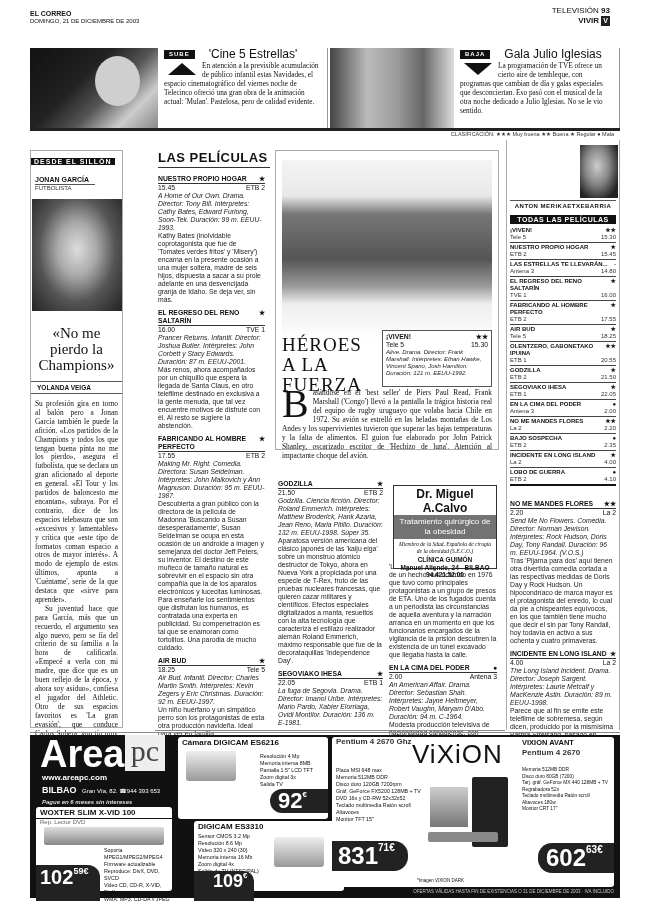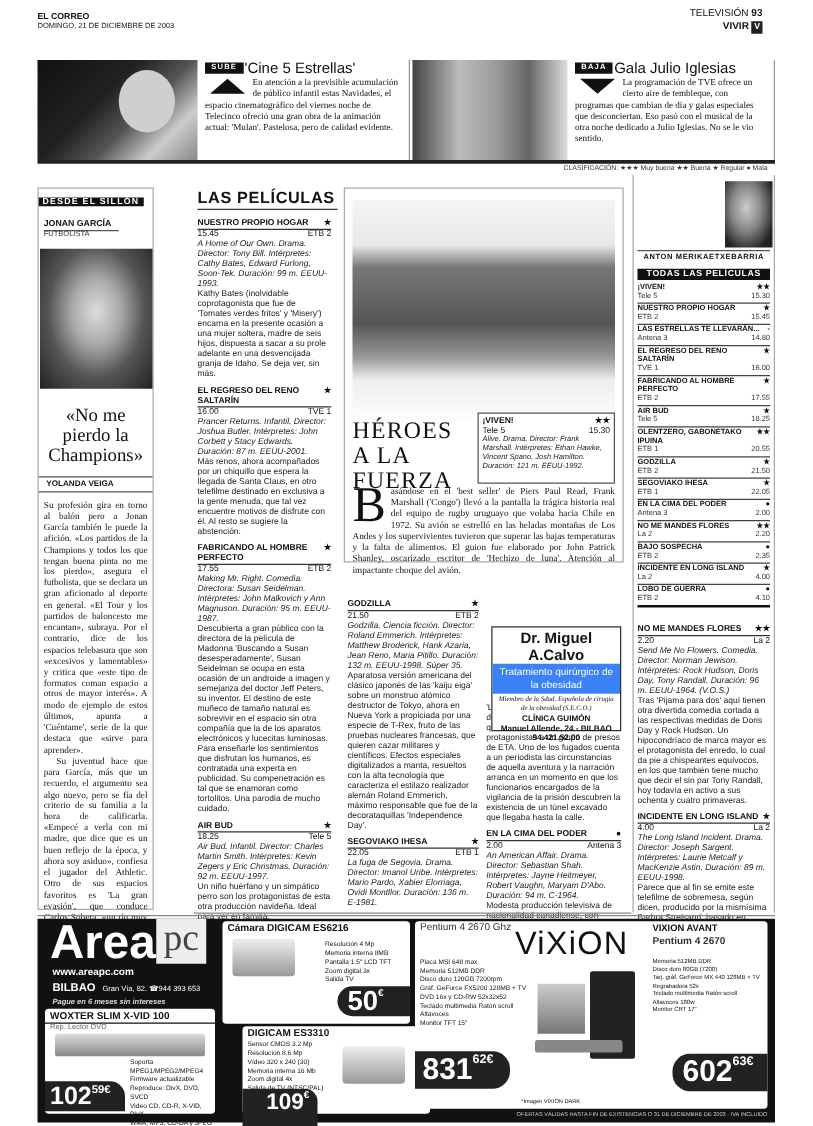--- a/index.html
+++ b/index.html
@@ -9,21 +9,21 @@
 .masthead-l{left:30px;top:10px;font-size:6px;line-height:7px}
 .masthead-l b{font-size:7px;font-family:"Liberation Sans",sans-serif}
 .masthead-r{right:40px;top:6px;text-align:right;font-size:8px;line-height:10px;font-family:"Liberation Sans",sans-serif}
 .masthead-r b{font-weight:bold}
 .vbox{display:inline-block;background:#222;color:#fff;font-size:7px;padding:0 2px;font-weight:bold}
 .photo{background:#333;overflow:hidden}
 .ph-mulan{left:30px;top:48px;width:128px;height:80px;background:linear-gradient(135deg,#111 0%,#222 40%,#555 60%,#ccc 80%,#888 100%)}
 .ph-mulan:after{content:"";position:absolute;left:65px;top:8px;width:45px;height:50px;border-radius:50%;background:#cfcfcf}
 .ph-julio{left:330px;top:48px;width:124px;height:80px;background:linear-gradient(90deg,#444 0%,#bbb 30%,#999 55%,#666 75%,#ddd 100%)}
 .tb-box{top:48px;height:80px;padding:2px 4px;font-size:7.3px;line-height:9px}
-.tb-box .hdr{display:flex;align-items:center;gap:1px;margin-bottom:2px}
+.tb-box .hdr{display:flex;align-items:center;gap:14px;margin-bottom:2px}
 .tb-box .lab{background:#111;color:#fff;font-size:6px;font-family:"Liberation Sans",sans-serif;font-weight:bold;padding:0 5px;letter-spacing:1px}
 .tb-box .ttl{font-family:"Liberation Sans",sans-serif;font-size:12px;font-weight:normal}
 .arrow-up{float:left;width:0;height:0;border-left:14px solid transparent;border-right:14px solid transparent;border-bottom:12px solid #111;margin:2px 6px 0 4px;position:relative}
 .arrow-dn{float:left;width:0;height:0;border-left:14px solid transparent;border-right:14px solid transparent;border-top:12px solid #111;margin:2px 6px 0 4px}
 .topbar{left:30px;top:128px;width:590px;height:3px;background:#222}
 .clasif{right:36px;top:131px;font-size:5.5px;font-family:"Liberation Sans",sans-serif;color:#333}
 .col-l{left:30px;top:150px;width:93px;height:578px;border:1px solid #aaa}
 .tag-dark{background:#111;color:#fff;font-family:"Liberation Sans",sans-serif;font-weight:bold;font-size:7px;letter-spacing:1px;padding:0 3px;display:inline-block}
 .name-b{font-family:"Liberation Sans",sans-serif;font-weight:bold;font-size:7px}
 .small-caps{font-family:"Liberation Sans",sans-serif;font-size:6px;color:#333}
@@ -34,21 +34,21 @@
 .mv{font-size:6.8px;line-height:8px;font-family:"Liberation Sans",sans-serif}
 .mv .t{font-weight:bold;font-size:6.8px;display:flex;justify-content:space-between;border-bottom:1px solid #333;padding-bottom:0}
 .mv .m{display:flex;justify-content:space-between;font-weight:normal}
 .mv .i{font-style:italic;color:#222}
 .mv .d{color:#222;margin-bottom:5px}
 .ph-viven{left:282px;top:160px;width:210px;height:180px;background:linear-gradient(180deg,#f4f4f4 0%,#e8e8e8 20%,#777 30%,#555 55%,#999 70%,#eee 80%,#fff 100%)}
 .viven-box{left:382px;top:330px;width:110px;height:57px;border:1px solid #555;background:#fff;padding:2px 3px}
 .heroes{left:282px;top:335px;font-family:"Liberation Serif",serif;font-size:19px;line-height:20px;letter-spacing:1px;font-variant:small-caps}
 .heroes-body{left:282px;top:388px;width:210px;font-size:7.4px;line-height:9px;text-align:justify}
 .dropcap{float:left;font-size:40px;line-height:32px;margin:0 4px 0 0;font-family:"Liberation Serif",serif}
-.ad-dr{left:393px;top:501px;width:104px;height:84px;border:1px solid #333;text-align:center;background:#fff}
+.ad-dr{left:393px;top:485px;width:104px;height:84px;border:1px solid #333;text-align:center;background:#fff}
 .ph-anton{left:580px;top:145px;width:38px;height:53px;background:radial-gradient(ellipse at 45% 40%,#ccc 0%,#888 40%,#222 80%)}
 .tl-row{font-family:"Liberation Sans",sans-serif;font-size:6px;line-height:7px;border-bottom:1px solid #444;padding:1px 0}
 .tl-row .a{display:flex;justify-content:space-between;font-weight:bold}
 .tl-row .b{display:flex;justify-content:space-between;color:#333}
 .ad{left:30px;top:735px;width:590px;height:163px;background:#111}
 .adp{background:#fff;position:absolute;border-radius:3px}
 .price{position:absolute;background:#222;color:#fff;font-family:"Liberation Sans",sans-serif;font-weight:bold;border-radius:12px 0 0 12px}
 .spec{font-family:"Liberation Sans",sans-serif;font-size:5.3px;line-height:7px;color:#111}
 </style>
 </head>
@@ -214,21 +214,21 @@
         <span>2.00</span>
         <span>Antena 3</span>
       </div>
     <div class="i">An American Affair. Drama. Director: Sebastian Shah. Intérpretes: Jayne Heitmeyer, Robert Vaughn, Maryam D'Abo. Duración: 94 m. C-1964.</div>
     <div class="d">Modesta producción televisiva de nacionalidad canadiense, con ribetes del cine de intriga y melodrama judicial, en el que también participa el hipócrita Conkie Benson ('La ley de Los Ángeles').</div>
   </div>
 </div>
 
 <div class="abs ad-dr">
   <div class="sans" style="font-weight:bold;font-size:12px;margin-top:1px">Dr. Miguel A.Calvo</div>
-  <div style="background:#3b82f6;color:#fff;font-size:8px;line-height:10px;padding:2px;font-family:'Liberation Sans',sans-serif">Tratamiento quirúrgico de la obesidad</div>
+  <div style="background:#737373;color:#fff;font-size:8px;line-height:10px;padding:2px;font-family:'Liberation Sans',sans-serif">Tratamiento quirúrgico de la obesidad</div>
   <div class="i" style="font-style:italic;font-size:5.5px;line-height:6.5px;margin:2px 4px">Miembro de la Sdad. Española de cirugía de la obesidad (S.E.C.O.)</div>
   <div class="sans" style="font-weight:bold;font-size:6.5px;line-height:7.5px">CLÍNICA GUIMÓN</div>
   <div class="sans" style="font-weight:bold;font-size:6.5px;line-height:7.5px">Manuel Allende, 24 - BILBAO</div>
   <div class="sans" style="font-weight:bold;font-size:6.5px;line-height:7.5px">94.421.52.00</div>
 </div>
 
 <div class="abs ph-anton"></div>
 <div class="abs" style="left:506px;top:140px;width:114px;height:590px;border-left:1px solid #aaa;border-right:1px solid #aaa"></div>
 <div class="abs" style="left:510px;top:200px;width:106px">
   <div class="name-b" style="font-size:6px;text-align:center;border-top:1px solid #555;padding-top:2px;letter-spacing:0.5px">ANTON MERIKAETXEBARRIA</div>
@@ -419,67 +419,67 @@
     <div class="sans" style="font-weight:bold;font-size:8px;padding:1px 4px;border-bottom:1px solid #111">WOXTER SLIM X-VID 100</div>
     <div class="sans" style="font-size:6px;color:#666;padding:0 4px">Rep. Lector DVD</div>
     <div style="margin:2px 8px;height:18px;background:linear-gradient(180deg,#ddd,#888);border-radius:2px"></div>
     <div class="spec" style="position:absolute;left:68px;top:40px;width:66px">
       <div>Soporta MPEG1/MPEG2/MPEG4</div>
         <div>Firmware actualizable</div>
         <div>Reproduce: DivX, DVD, SVCD</div>
         <div>Video CD, CD-R, X-VID, DivX,</div>
         <div>WMA, MP3, CD-DA y JPEG</div>
     </div>
-    <div class="price" style="left:0;top:58px;width:64px;height:24px;border-radius:0 12px 0 0;font-size:20px;line-height:24px;padding-left:4px"><span>102</span><span style="font-size:9px;vertical-align:top;line-height:12px">59€</span></div>
+    <div class="price" style="left:0;top:58px;width:64px;height:36px;border-radius:0 12px 0 0;font-size:20px;line-height:24px;padding-left:4px"><span>102</span><span style="font-size:9px;vertical-align:top;line-height:12px">59€</span></div>
   </div>
 
   <div class="adp" style="left:148px;top:2px;width:150px;height:82px">
     <div class="sans" style="font-weight:bold;font-size:8px;padding:1px 4px">Cámara DIGICAM ES6216</div>
     <div style="position:absolute;left:8px;top:14px;width:50px;height:30px;background:linear-gradient(180deg,#eee,#999);border-radius:3px"></div>
     <div class="spec" style="position:absolute;left:82px;top:16px">
       <div>Resolución 4 Mp</div>
         <div>Memoria interna 8MB</div>
         <div>Pantalla 1.5" LCD TFT</div>
         <div>Zoom digital 3x</div>
         <div>Salida TV</div>
     </div>
-    <div class="price" style="left:92px;top:52px;width:58px;height:24px;font-size:22px;line-height:24px;padding-left:8px"><span>50</span><span style="font-size:8px;vertical-align:top;line-height:12px">€</span></div>
+    <div class="price" style="left:92px;top:52px;width:58px;height:24px;font-size:22px;line-height:24px;padding-left:8px"><span>92</span><span style="font-size:8px;vertical-align:top;line-height:12px">€</span></div>
   </div>
   <div class="adp" style="left:164px;top:86px;width:150px;height:70px">
     <div class="sans" style="font-weight:bold;font-size:8px;padding:1px 4px">DIGICAM ES3310</div>
     <div class="spec" style="position:absolute;left:4px;top:12px">
       <div>Sensor CMOS 3.2 Mp</div>
         <div>Resolución 8.6 Mp</div>
         <div>Vídeo 320 x 240 (30)</div>
         <div>Memoria interna 16 Mb</div>
         <div>Zoom digital 4x</div>
         <div>Salida de TV (NTSC/PAL)</div>
     </div>
     <div style="position:absolute;left:80px;top:16px;width:50px;height:30px;background:linear-gradient(180deg,#eee,#999);border-radius:3px"></div>
     <div class="price" style="left:0;top:50px;width:60px;height:34px;border-radius:0 10px 0 0;font-size:18px;line-height:20px;padding-left:19px"><span>109</span><span style="font-size:8px;vertical-align:top;line-height:10px">€</span></div>
   </div>
 
   <div class="adp" style="left:302px;top:2px;width:282px;height:150px">
-    <div class="sans" style="font-weight:normal;font-size:8px;padding:0 4px;color:#333">Pentium 4 2670 Ghz</div>
+    <div class="sans" style="font-weight:bold;font-size:8px;padding:0 4px;color:#333">Pentium 4 2670 Ghz</div>
     <div class="spec" style="position:absolute;left:4px;top:30px">
       <div>Placa MSI 648 max</div>
         <div>Memoria 512MB DDR</div>
         <div>Disco duro 120GB 7200rpm</div>
         <div>Gráf. GeForce FX5200 128MB + TV</div>
         <div>DVD 16x y CD-RW 52x32x52</div>
         <div>Teclado multimedia Ratón scroll</div>
         <div>Altavoces</div>
         <div>Monitor TFT 15"</div>
     </div>
     <div class="sans" style="position:absolute;left:80px;top:2px;font-size:26px;font-weight:normal;letter-spacing:1px">ViXiON</div>
     <div style="position:absolute;left:140px;top:40px;width:36px;height:70px;background:#222;border-radius:2px"></div>
     <div style="position:absolute;left:98px;top:50px;width:38px;height:40px;background:linear-gradient(180deg,#ccc,#777)"></div>
     <div style="position:absolute;left:96px;top:95px;width:70px;height:10px;background:#888;border-radius:2px"></div>
     <div class="spec" style="position:absolute;left:85px;top:140px;font-size:4.5px">*Imagen VIXION DARK</div>
-    <div class="price" style="left:0;top:104px;width:76px;height:30px;border-radius:0 14px 14px 0;font-size:24px;line-height:30px;padding-left:6px"><span>831</span><span style="font-size:10px;vertical-align:top;line-height:14px">62€</span></div>
+    <div class="price" style="left:0;top:104px;width:76px;height:30px;border-radius:0 14px 14px 0;font-size:24px;line-height:30px;padding-left:6px"><span>831</span><span style="font-size:10px;vertical-align:top;line-height:14px">71€</span></div>
     <div class="spec" style="position:absolute;left:190px;top:2px;font-size:7.5px;font-weight:bold">VIXION AVANT</div>
     <div class="spec" style="position:absolute;left:190px;top:12px;font-size:8px;font-weight:bold;color:#333">Pentium 4 2670</div>
     <div class="spec" style="position:absolute;left:190px;top:30px;width:90px;font-size:4.8px;line-height:6.5px">
       <div>Memoria 512MB DDR</div>
         <div>Disco duro 80GB (7200)</div>
         <div>Tarj. gráf. GeForce MX 440 128MB + TV</div>
         <div>Regrabadora 52x</div>
         <div>Teclado multimedia Ratón scroll</div>
         <div>Altavoces 180w</div>
         <div>Monitor CRT 17"</div>

